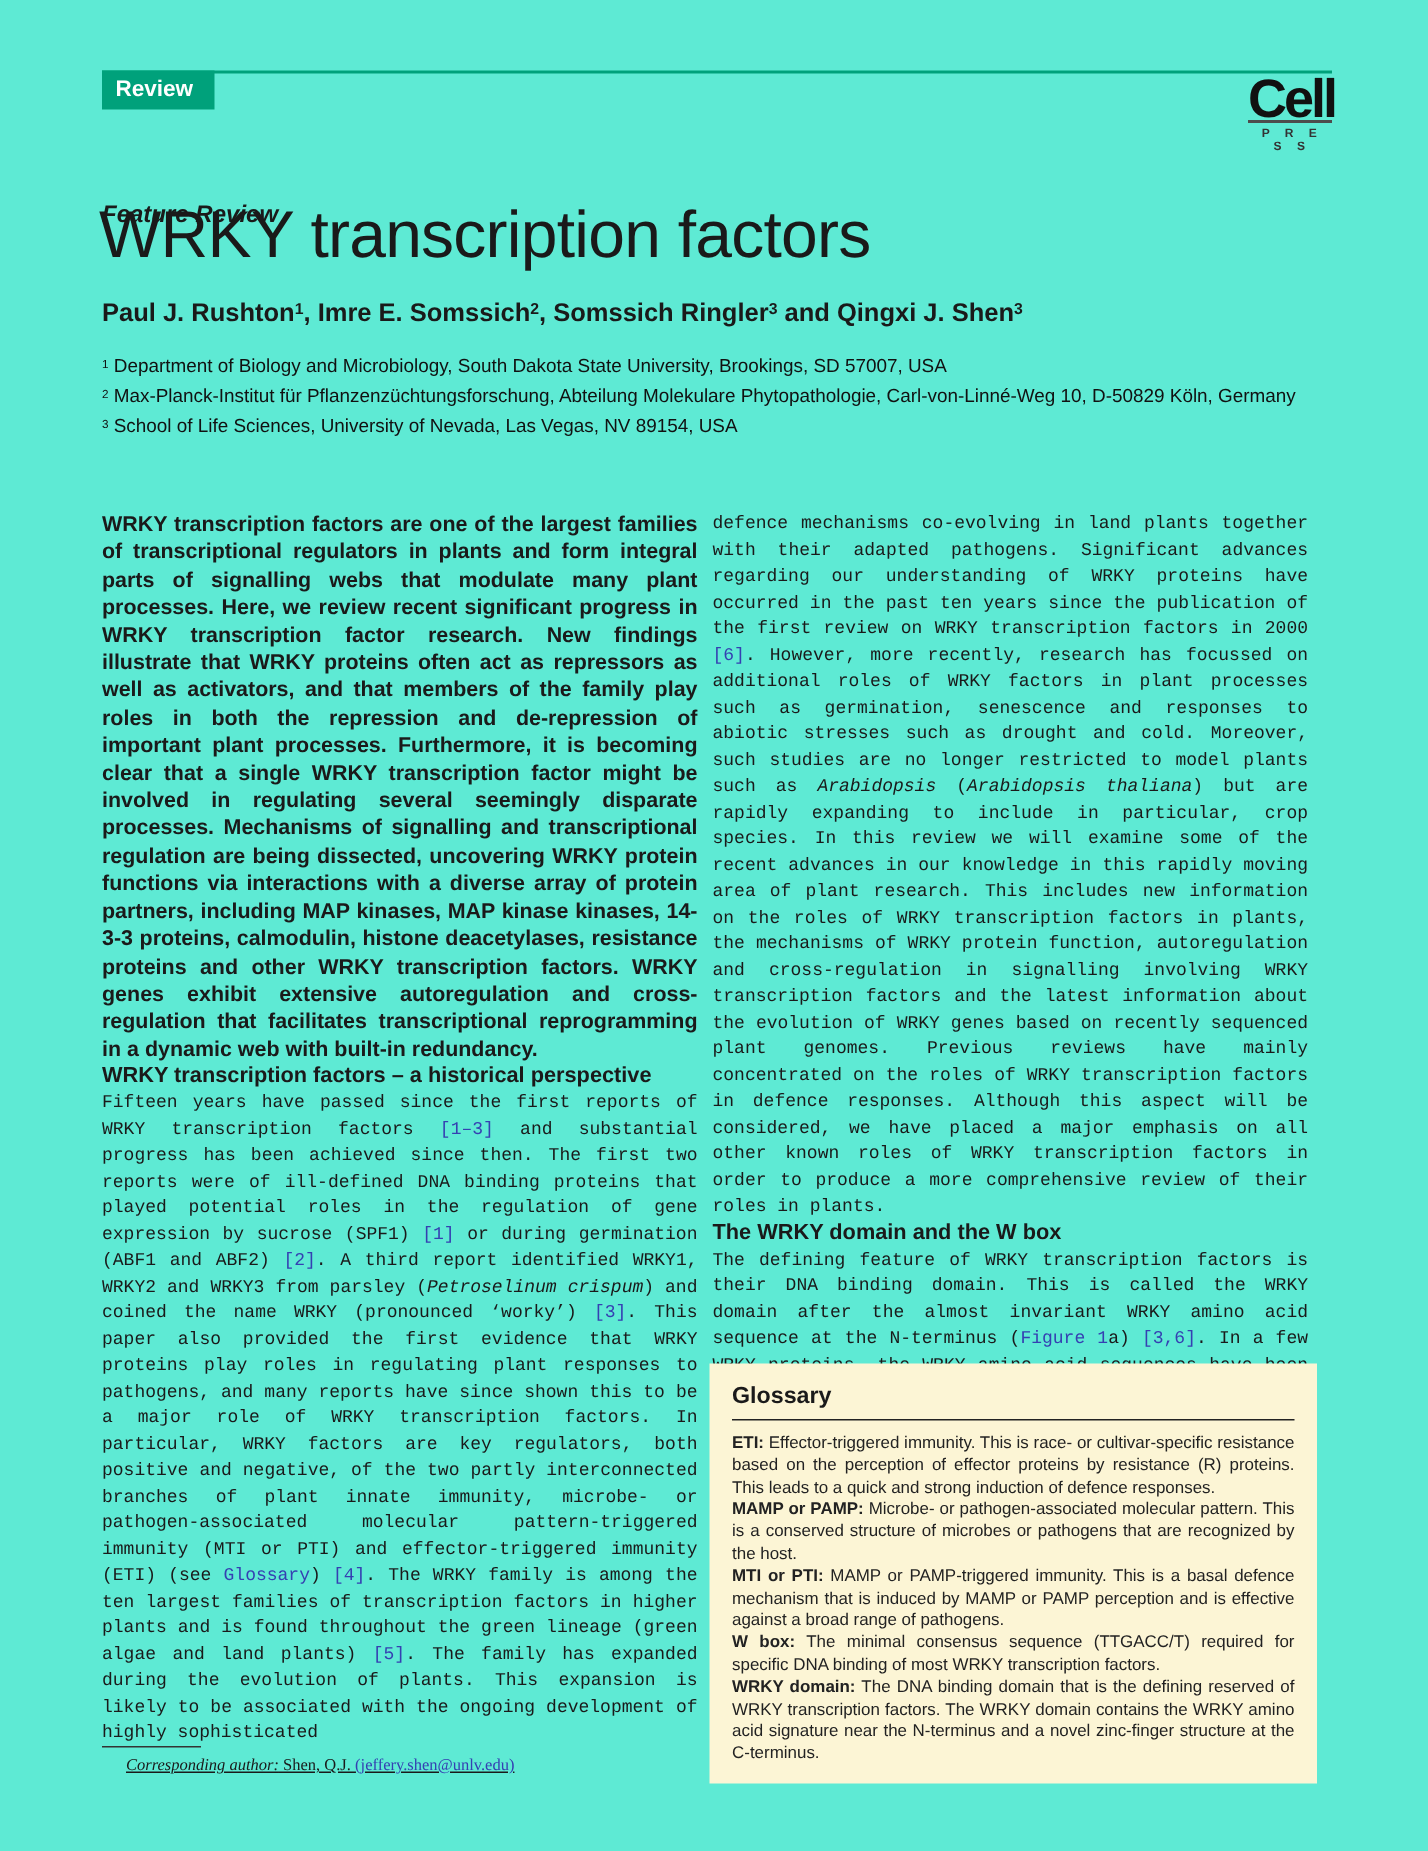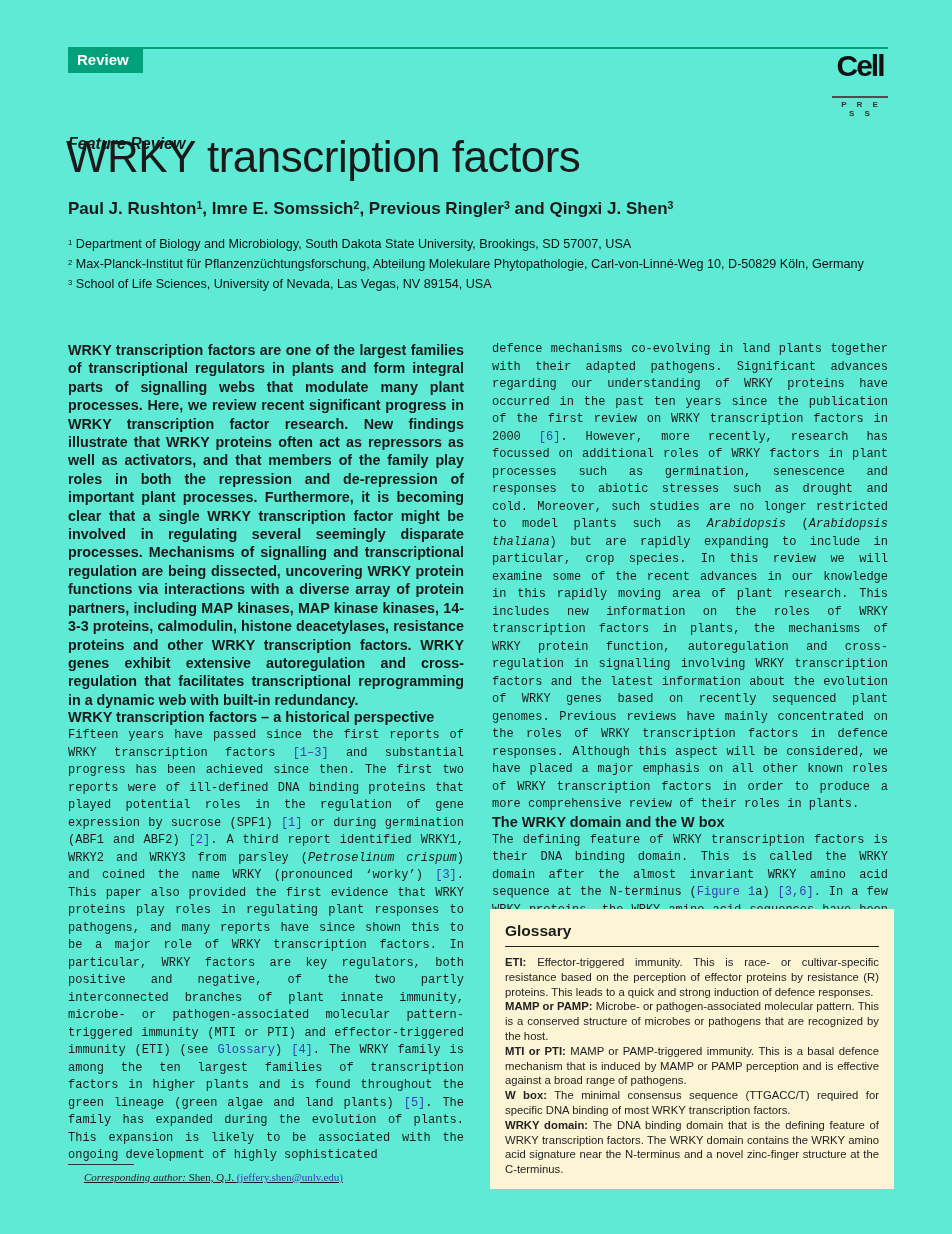--- a/index.html
+++ b/index.html
@@ -10,33 +10,33 @@
   }
   *{margin:0;padding:0;box-sizing:border-box;}
   body{background:#fff;font-family:"Liberation Sans",sans-serif;color:var(--ink);}
   .page{position:relative;width:952px;height:1234px;background:#5eead4;overflow:hidden;}
 
   
   .green-rule{position:absolute;left:68px;top:47px;width:820px;height:2px;background:var(--green);}
   .badge{position:absolute;left:68px;top:47px;height:26px;background:var(--green);color:#fff;
          font-size:15px;font-weight:bold;line-height:26px;padding:0 14px 0 9px;}
   .logo{position:absolute;right:64px;top:52px;text-align:center;width:56px;}
-  .logo-cell{font-size:30px;font-weight:bold;letter-spacing:-2px;line-height:28px;color:#111;
-             border-bottom:2px solid #4d4d4d;padding-bottom:16px;}
+  .logo-cell{font-size:36px;font-weight:bold;letter-spacing:-2px;line-height:28px;color:#111;
+             border-bottom:2px solid #4d4d4d;padding-bottom:0;}
   .logo-press{font-size:8px;font-weight:bold;letter-spacing:4px;color:#333;margin-top:2px;padding-left:3px;}
 
   
   .kicker{position:absolute;left:68px;top:110px;font-size:16px;font-weight:bold;font-style:italic;margin-top:25px;}
   .title{position:absolute;left:66px;top:132px;font-size:44px;font-weight:normal;letter-spacing:-0.5px;}
   .authors{position:absolute;left:68px;top:199px;font-size:17px;font-weight:bold;}
   .affils{position:absolute;left:68px;top:235px;width:820px;font-size:12.6px;line-height:19px;color:#111;}
   .sup{font-size:0.62em;position:relative;top:-0.45em;}
 
   
-  .columns{position:absolute;left:68px;top:341px;width:820px;height:848px;display:flex;gap:28px;}
+  .columns{position:absolute;left:68px;top:341px;width:820px;height:848px;display:flex;gap:10px;}
   .col{width:397px;position:relative;}
   .abstract{font-size:14.3px;line-height:18.4px;font-weight:bold;text-align:justify;}
   h2.sect{font-size:14.5px;font-weight:bold;margin-top:0;margin-bottom:2px;}
   .body{font-family:Liberation Mono, monospace;font-size:12px;line-height:17.5px;text-align:justify;}
   .ref{color:var(--link);}
   .it{font-style:italic;}
   .b{font-weight:bold;}
 
   
   .footnote{position:absolute;left:0;bottom:4px;width:100%;}
@@ -62,21 +62,21 @@
 
   <div class="green-rule"></div>
   <div class="badge">Review</div>
   <div class="logo">
     <div class="logo-cell">Cell</div>
     <div class="logo-press">P R E S S</div>
   </div>
 
   <div class="kicker">Feature Review</div>
   <h1 class="title">WRKY transcription factors</h1>
-  <div class="authors"><span>Paul J. Rushton</span><span class="sup">1</span><span>, Imre E. Somssich</span><span class="sup">2</span><span>, Previous Ringler</span><span class="sup">3</span><span> and Qingxi J. Shen</span><span class="sup">3</span></div>
+  <div class="authors"><span>Paul J. Rushton</span><span class="sup">1</span><span>, Imre E. Somssich</span><span class="sup">2</span><span>, Somssich Ringler</span><span class="sup">3</span><span> and Qingxi J. Shen</span><span class="sup">3</span></div>
 
   <div class="affils">
     <div class="affil"><span class="sup">1</span><span> Department of Biology and Microbiology, South Dakota State University, Brookings, SD 57007, USA</span></div>
     <div class="affil"><span class="sup">2</span><span> Max-Planck-Institut für Pflanzenzüchtungsforschung, Abteilung Molekulare Phytopathologie, Carl-von-Linné-Weg 10, D-50829 Köln, Germany</span></div>
     <div class="affil"><span class="sup">3</span><span> School of Life Sciences, University of Nevada, Las Vegas, NV 89154, USA</span></div>
   </div>
 
   <div class="columns">
 
     <div class="col">
@@ -94,21 +94,21 @@
       <h2 class="sect">The WRKY domain and the W box</h2>
       <p class="body"><span>The defining feature of WRKY transcription factors is their DNA binding domain. This is called the WRKY domain after the almost invariant WRKY amino acid sequence at the N-terminus (</span><span class="ref">Figure 1</span><span>a) </span><span class="ref">[3,6]</span><span>. In a few WRKY proteins, the WRKY amino acid sequences have been replaced by WRRY, WSKY, WKRY, WVKY or WKKY </span><span class="ref">[7]</span><span>. The WRKY</span></p>
 
       <div class="glossary">
         <div class="g-title">Glossary</div>
         <div class="g-rule"></div>
         <p class="g-entry"><span class="b">ETI:</span><span> Effector-triggered immunity. This is race- or cultivar-specific resistance based on the perception of effector proteins by resistance (R) proteins. This leads to a quick and strong induction of defence responses.</span></p>
         <p class="g-entry"><span class="b">MAMP or PAMP:</span><span> Microbe- or pathogen-associated molecular pattern. This is a conserved structure of microbes or pathogens that are recognized by the host.</span></p>
         <p class="g-entry"><span class="b">MTI or PTI:</span><span> MAMP or PAMP-triggered immunity. This is a basal defence mechanism that is induced by MAMP or PAMP perception and is effective against a broad range of pathogens.</span></p>
         <p class="g-entry"><span class="b">W box:</span><span> The minimal consensus sequence (TTGACC/T) required for specific DNA binding of most WRKY transcription factors.</span></p>
-        <p class="g-entry"><span class="b">WRKY domain:</span><span> The DNA binding domain that is the defining feature of WRKY transcription factors. The WRKY domain contains the WRKY amino acid signature near the N-terminus and a novel zinc-finger structure at the C-terminus.</span></p>
+        <p class="g-entry"><span class="b">WRKY domain:</span><span> The DNA binding domain that is the defining reserved of WRKY transcription factors. The WRKY domain contains the WRKY amino acid signature near the N-terminus and a novel zinc-finger structure at the C-terminus.</span></p>
       </div>
     </div>
 
   </div>
 
   <div class="footer">
     <div class="footer-left"><span>1360-1385/$ – see front matter © 2010 Elsevier Ltd. All rights reserved. doi:</span><span class="ref">10.1016/j.tplants.2010.02.006</span><span>  Available online 19 March 2010</span></div>
     <div class="footer-page">247</div>
   </div>
 

